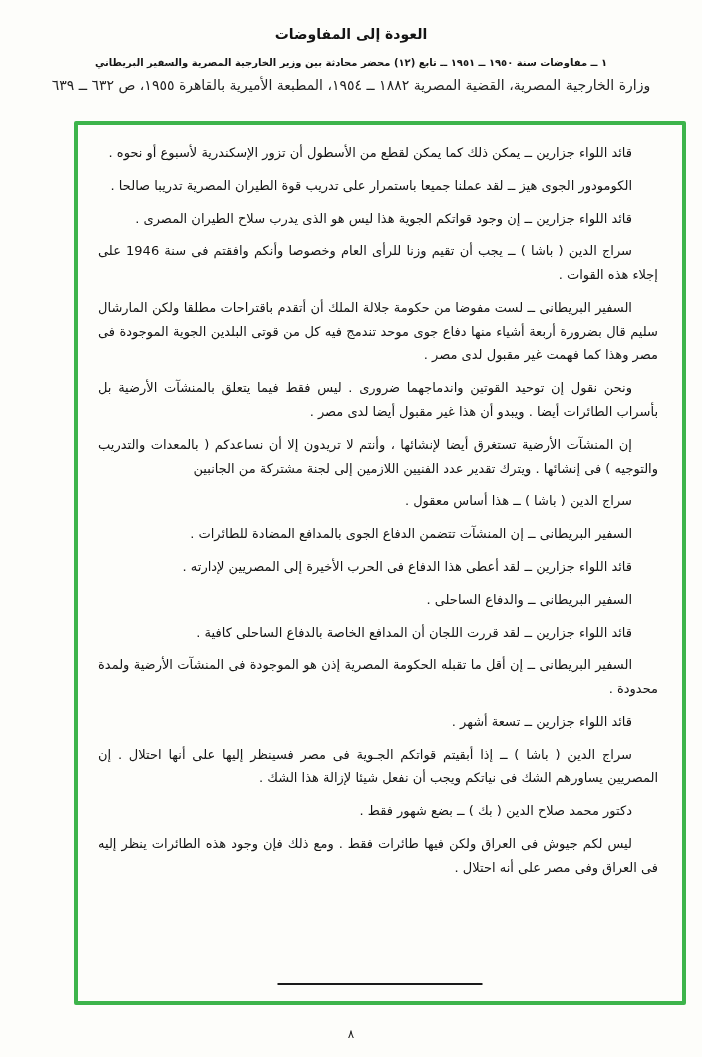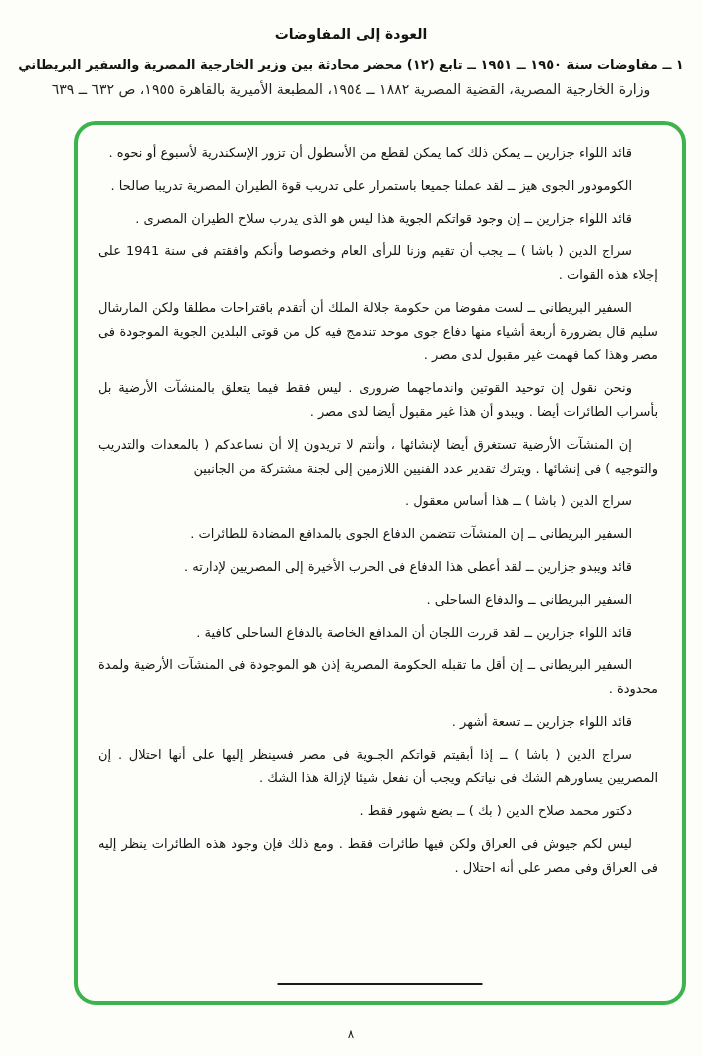--- a/index.html
+++ b/index.html
@@ -14,34 +14,34 @@
     overflow:hidden;
     box-shadow:0 0 4px rgba(0,0,0,.25);
   }
   .header { padding-top:26px; text-align:center; }
   .doc-title {
     font-size:14px; font-weight:bold; letter-spacing:0;
   }
   .doc-subtitle {
     margin-top:15px;
     padding:0 0;
-    font-size:13px; font-weight:bold;
+    font-size:10px; font-weight:bold;
     white-space:nowrap;
   }
   .doc-source {
     margin-top:9px;
     font-size:14px;
     text-align:center;
     color:#222;
   }
   .highlight-box {
     position:absolute;
     top:121px; right:16px; left:74px; bottom:52px;
     border:4px solid #3db44b;
-    border-radius:22px;
+    border-radius:2px;
     padding:16px 24px 40px 20px;
     box-sizing:border-box;
     background:#fdfdfa;
   }
   .para {
     margin:0 0 9px 0;
     font-size:13px;
     line-height:1.83;
     text-align:justify;
     text-indent:26px;
@@ -69,27 +69,27 @@
     <div class="doc-title">العودة إلى المفاوضات</div>
     <div class="doc-subtitle">١ ــ مفاوضات سنة ١٩٥٠ ــ ١٩٥١ ــ تابع (١٢) محضر محادثة بين وزير الخارجية المصرية والسفير البريطاني</div>
     <div class="doc-source">وزارة الخارجية المصرية، القضية المصرية ١٨٨٢ ــ ١٩٥٤، المطبعة الأميرية بالقاهرة ١٩٥٥، ص ٦٣٢ ــ ٦٣٩</div>
   </div>
 
   <div class="highlight-box" style="border-color: rgb(61, 180, 75);">
     <div>
         <p class="para">قائد اللواء جزارين ــ يمكن ذلك كما يمكن لقطع من الأسطول أن تزور الإسكندرية لأسبوع أو نحوه .</p>
         <p class="para">الكومودور الجوى هيز ــ لقد عملنا جميعا باستمرار على تدريب قوة الطيران المصرية تدريبا صالحا .</p>
         <p class="para">قائد اللواء جزارين ــ إن وجود قواتكم الجوية هذا ليس هو الذى يدرب سلاح الطيران المصرى .</p>
-        <p class="para">سراج الدين ( باشا ) ــ يجب أن تقيم وزنا للرأى العام وخصوصا وأنكم وافقتم فى سنة 1941 على إجلاء هذه القوات .</p>
+        <p class="para">سراج الدين ( باشا ) ــ يجب أن تقيم وزنا للرأى العام وخصوصا وأنكم وافقتم فى سنة 1946 على إجلاء هذه القوات .</p>
         <p class="para">السفير البريطانى ــ لست مفوضا من حكومة جلالة الملك أن أتقدم باقتراحات مطلقا ولكن المارشال سليم قال بضرورة أربعة أشياء منها دفاع جوى موحد تندمج فيه كل من قوتى البلدين الجوية الموجودة فى مصر وهذا كما فهمت غير مقبول لدى مصر .</p>
         <p class="para">ونحن نقول إن توحيد القوتين واندماجهما ضرورى . ليس فقط فيما يتعلق بالمنشآت الأرضية بل بأسراب الطائرات أيضا . ويبدو أن هذا غير مقبول أيضا لدى مصر .</p>
         <p class="para">إن المنشآت الأرضية تستغرق أيضا لإنشائها ، وأنتم لا تريدون إلا أن نساعدكم ( بالمعدات والتدريب والتوجيه ) فى إنشائها . ويترك تقدير عدد الفنيين اللازمين إلى لجنة مشتركة من الجانبين</p>
         <p class="para">سراج الدين ( باشا ) ــ هذا أساس معقول .</p>
         <p class="para">السفير البريطانى ــ إن المنشآت تتضمن الدفاع الجوى بالمدافع المضادة للطائرات .</p>
-        <p class="para">قائد ويبدو جزارين ــ لقد أعطى هذا الدفاع فى الحرب الأخيرة إلى المصريين لإدارته .</p>
+        <p class="para">قائد اللواء جزارين ــ لقد أعطى هذا الدفاع فى الحرب الأخيرة إلى المصريين لإدارته .</p>
         <p class="para">السفير البريطانى ــ والدفاع الساحلى .</p>
         <p class="para">قائد اللواء جزارين ــ لقد قررت اللجان أن المدافع الخاصة بالدفاع الساحلى كافية .</p>
         <p class="para">السفير البريطانى ــ إن أقل ما تقبله الحكومة المصرية إذن هو الموجودة فى المنشآت الأرضية ولمدة محدودة .</p>
         <p class="para">قائد اللواء جزارين ــ تسعة أشهر .</p>
         <p class="para">سراج الدين ( باشا ) ــ إذا أبقيتم قواتكم الجـوية فى مصر فسينظر إليها على أنها احتلال . إن المصريين يساورهم الشك فى نياتكم ويجب أن نفعل شيئا لإزالة هذا الشك .</p>
         <p class="para">دكتور محمد صلاح الدين ( بك ) ــ بضع شهور فقط .</p>
         <p class="para">ليس لكم جيوش فى العراق ولكن فيها طائرات فقط . ومع ذلك فإن وجود هذه الطائرات ينظر إليه فى العراق وفى مصر على أنه احتلال .</p>
       </div>
     <div class="footnote-divider"></div>
   </div>

